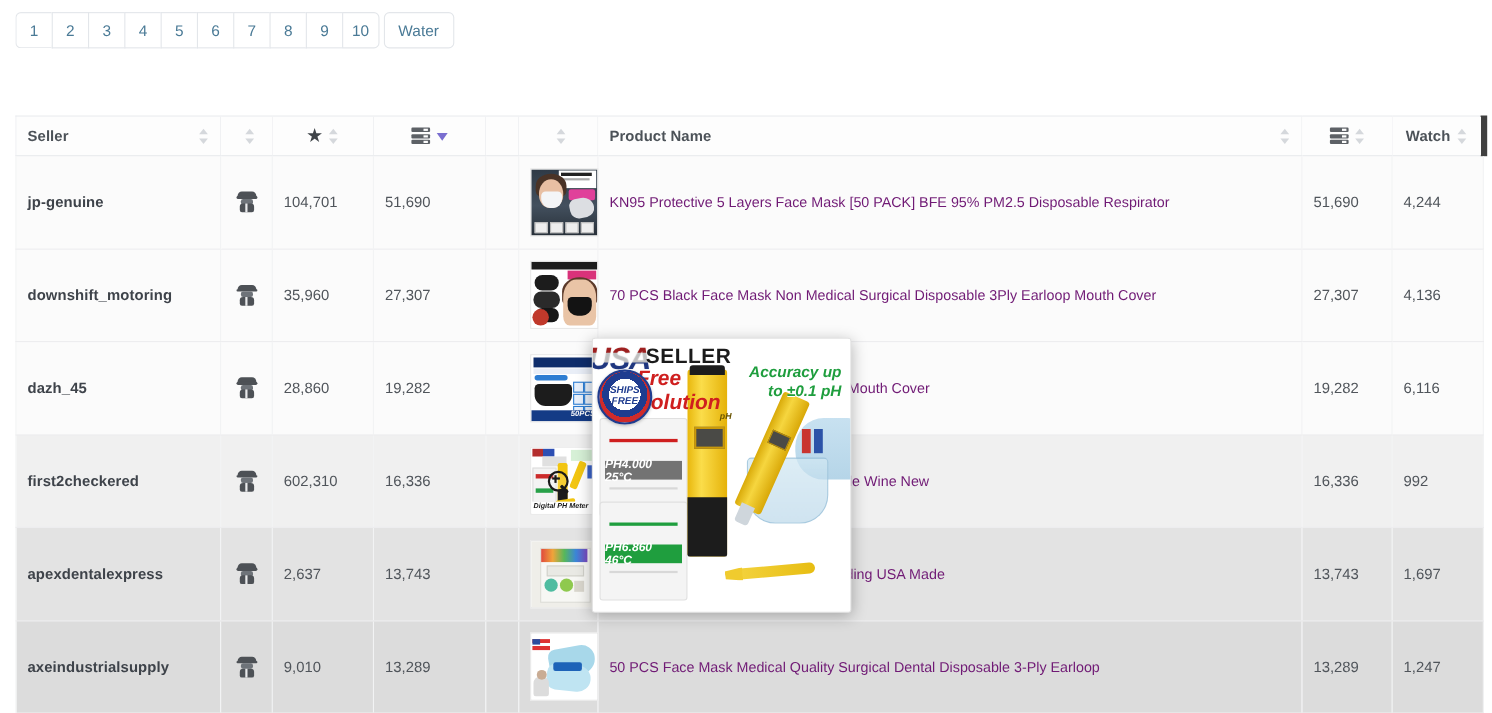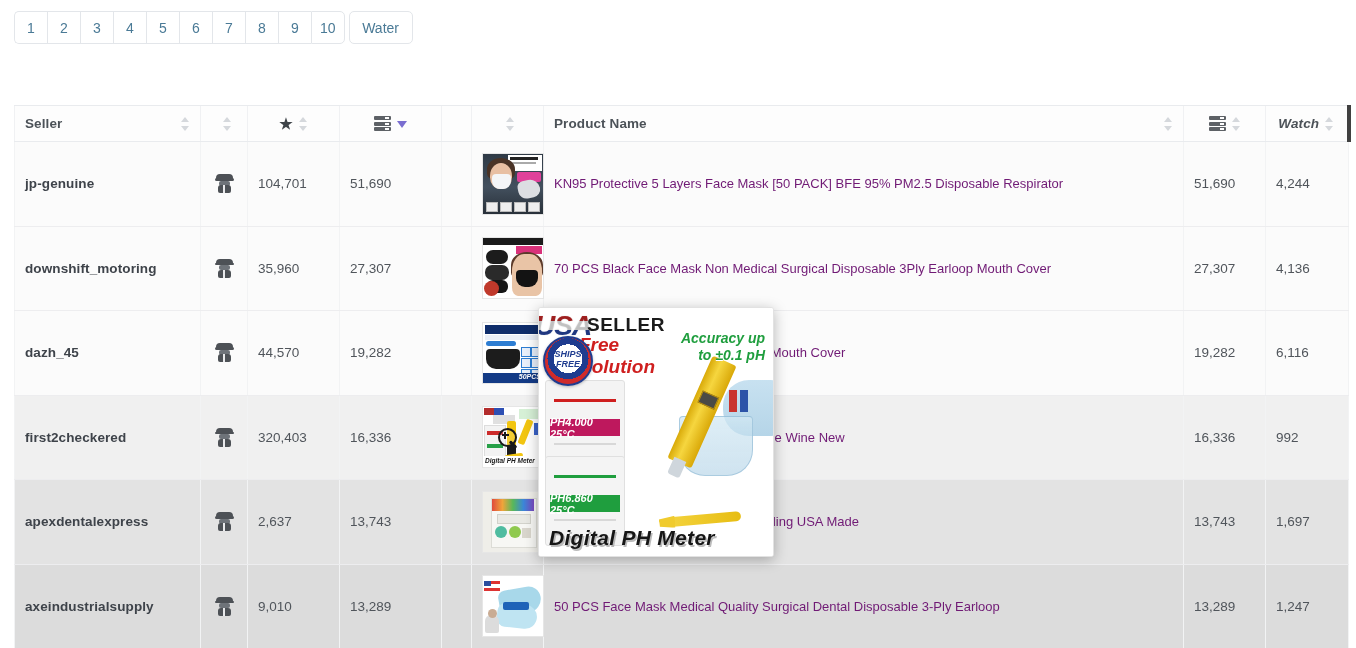--- a/index.html
+++ b/index.html
@@ -36,21 +36,21 @@
   table.grid th{
     height:36px;box-sizing:border-box;
     background:#fdfdfd;
     border-top:1px solid #e9ebee;
     border-bottom:1px solid #e9ebee;
     border-left:1px solid #f0f1f3;
     font-size:13.5px;font-weight:bold;color:#4c5258;
     padding:0 10px;text-align:left;vertical-align:middle;
     position:relative;white-space:nowrap;
   }
-  table.grid th:last-child{border-right:4px solid #404040;font-style:italic;}
+  table.grid th:last-child{border-right:6px solid #404040;}
   table.grid th .th-inner{display:flex;align-items:center;justify-content:space-between;width:100%;}
   table.grid th.th-center .th-inner{justify-content:center;}
   .th-label{letter-spacing:.1px;}
 
   .sort-ico{
     display:inline-block;width:9px;height:16px;position:relative;flex:0 0 auto;margin-left:6px;
   }
   .sort-ico:before,.sort-ico:after{
     content:"";position:absolute;left:0;border-left:4.5px solid transparent;border-right:4.5px solid transparent;
   }
@@ -250,21 +250,21 @@
   }
   .pv-card.c1{top:72px;}
   .pv-card.c2{top:148px;}
   .pv-card .line{position:absolute;left:8px;right:8px;top:18px;height:3px;}
   .pv-card.c1 .line{background:#cf1f1f;}
   .pv-card.c2 .line{background:#1f9e3e;}
   .pv-card .lbl{
     position:absolute;left:4px;right:4px;top:38px;height:17px;display:flex;align-items:center;justify-content:center;
     font-size:11px;font-weight:bold;color:#fff;font-style:italic;
   }
-  .pv-card.c1 .lbl{background:#be185d;}
+  .pv-card.c1 .lbl{background:#737373;}
   .pv-card.c2 .lbl{background:#1f9e3e;}
   .pv-card .sub{position:absolute;left:8px;right:8px;top:62px;height:2px;background:#d8d8d8;}
   .pv-screw{
     position:absolute;left:132px;bottom:32px;width:70px;height:10px;
     background:linear-gradient(90deg,#f3d23c,#e7bd12);border-radius:2px 5px 5px 2px;transform:rotate(-5deg);
   }
   .pv-screw:before{content:"";position:absolute;left:-12px;top:-1px;width:16px;height:12px;background:#f0cb2e;border-radius:3px 0 0 3px;clip-path:polygon(0 20%,100% 0,100% 100%,0 80%);}
   .pv-title{
     position:absolute;left:10px;bottom:6px;font-size:21px;font-weight:bold;font-style:italic;color:#161616;
     letter-spacing:.3px;text-shadow:1.5px 1.5px 0 rgba(170,170,170,.8);
@@ -431,21 +431,21 @@
               </span>
           </td>
           <td><span class="prod-name">70 PCS Black Face Mask Non Medical Surgical Disposable 3Ply Earloop Mouth Cover</span></td>
           <td class="num">27,307</td>
           <td class="num">4,136</td>
         </tr>
 
         <tr class="row shade0">
           <td><span class="seller-name">dazh_45</span></td>
           <td class="td-center"><span class="spy"><i class="hat"></i><i class="brim"></i><i class="face"></i><i class="body"></i></span></td>
-          <td class="num">44,570</td>
+          <td class="num">28,860</td>
           <td class="num">19,282</td>
           <td></td>
           <td class="td-center">
             <span class="thumb">
                 <span class="t-in t3">
                   <i class="tl"></i>
                   <i class="tl2"></i>
                   <i class="pill"></i>
                   <i class="mk"></i>
                   <i class="sq s1"></i>
@@ -459,21 +459,21 @@
               </span>
           </td>
           <td><span class="prod-name">osable Non Medical Surgical Earloop Mouth Cover</span></td>
           <td class="num">19,282</td>
           <td class="num">6,116</td>
         </tr>
 
         <tr class="row shade1">
           <td><span class="seller-name">first2checkered</span></td>
           <td class="td-center"><span class="spy"><i class="hat"></i><i class="brim"></i><i class="face"></i><i class="body"></i></span></td>
-          <td class="num">320,403</td>
+          <td class="num">602,310</td>
           <td class="num">16,336</td>
           <td></td>
           <td class="td-center">
             <span class="thumb">
                 <span class="t-in t4">
                   <i class="usa"></i>
                   <i class="free"></i>
                   <i class="acc"></i>
                   <i class="cards"></i>
                   <i class="pen"></i>
@@ -541,39 +541,44 @@
   <div class="preview">
     <div class="pv-img">
       <div class="pv-white-strip"></div>
       <div class="pv-card c1">
         <i class="line"></i>
         <div class="lbl">PH4.000 25°C</div>
         <i class="sub"></i>
       </div>
       <div class="pv-card c2">
         <i class="line"></i>
-        <div class="lbl">PH6.860 25°C</div>
+        <div class="lbl">PH6.860 46°C</div>
         <i class="sub"></i>
       </div>
       <div class="pv-bottle"></div>
       <div class="pv-glass"></div>
       <div class="pv-pen2">
           <i class="scr"></i>
           <i class="tip"></i>
+        </div>
+      <div class="pv-pen">
+          <i class="cap"></i>
+          <i class="scr"></i>
+          <i class="btm"></i>
+          <i class="ph">pH</i>
         </div>
       <div class="pv-screw"></div>
       <div class="pv-usa">USA</div>
       <div class="pv-seller">SELLER</div>
       <div class="pv-free">Free</div>
       <div class="pv-sol">Solution</div>
       <div class="pv-badge">
           <span>SHIPS FREE</span>
         </div>
       <div class="pv-acc">Accuracy up to ±0.1 pH</div>
-      <div class="pv-title">Digital PH Meter</div>
     </div>
   </div>
 
   <div class="cursor-zoom">
     <div class="ring"></div>
     <div class="hdl"></div>
   </div>
 
 </div>
 

